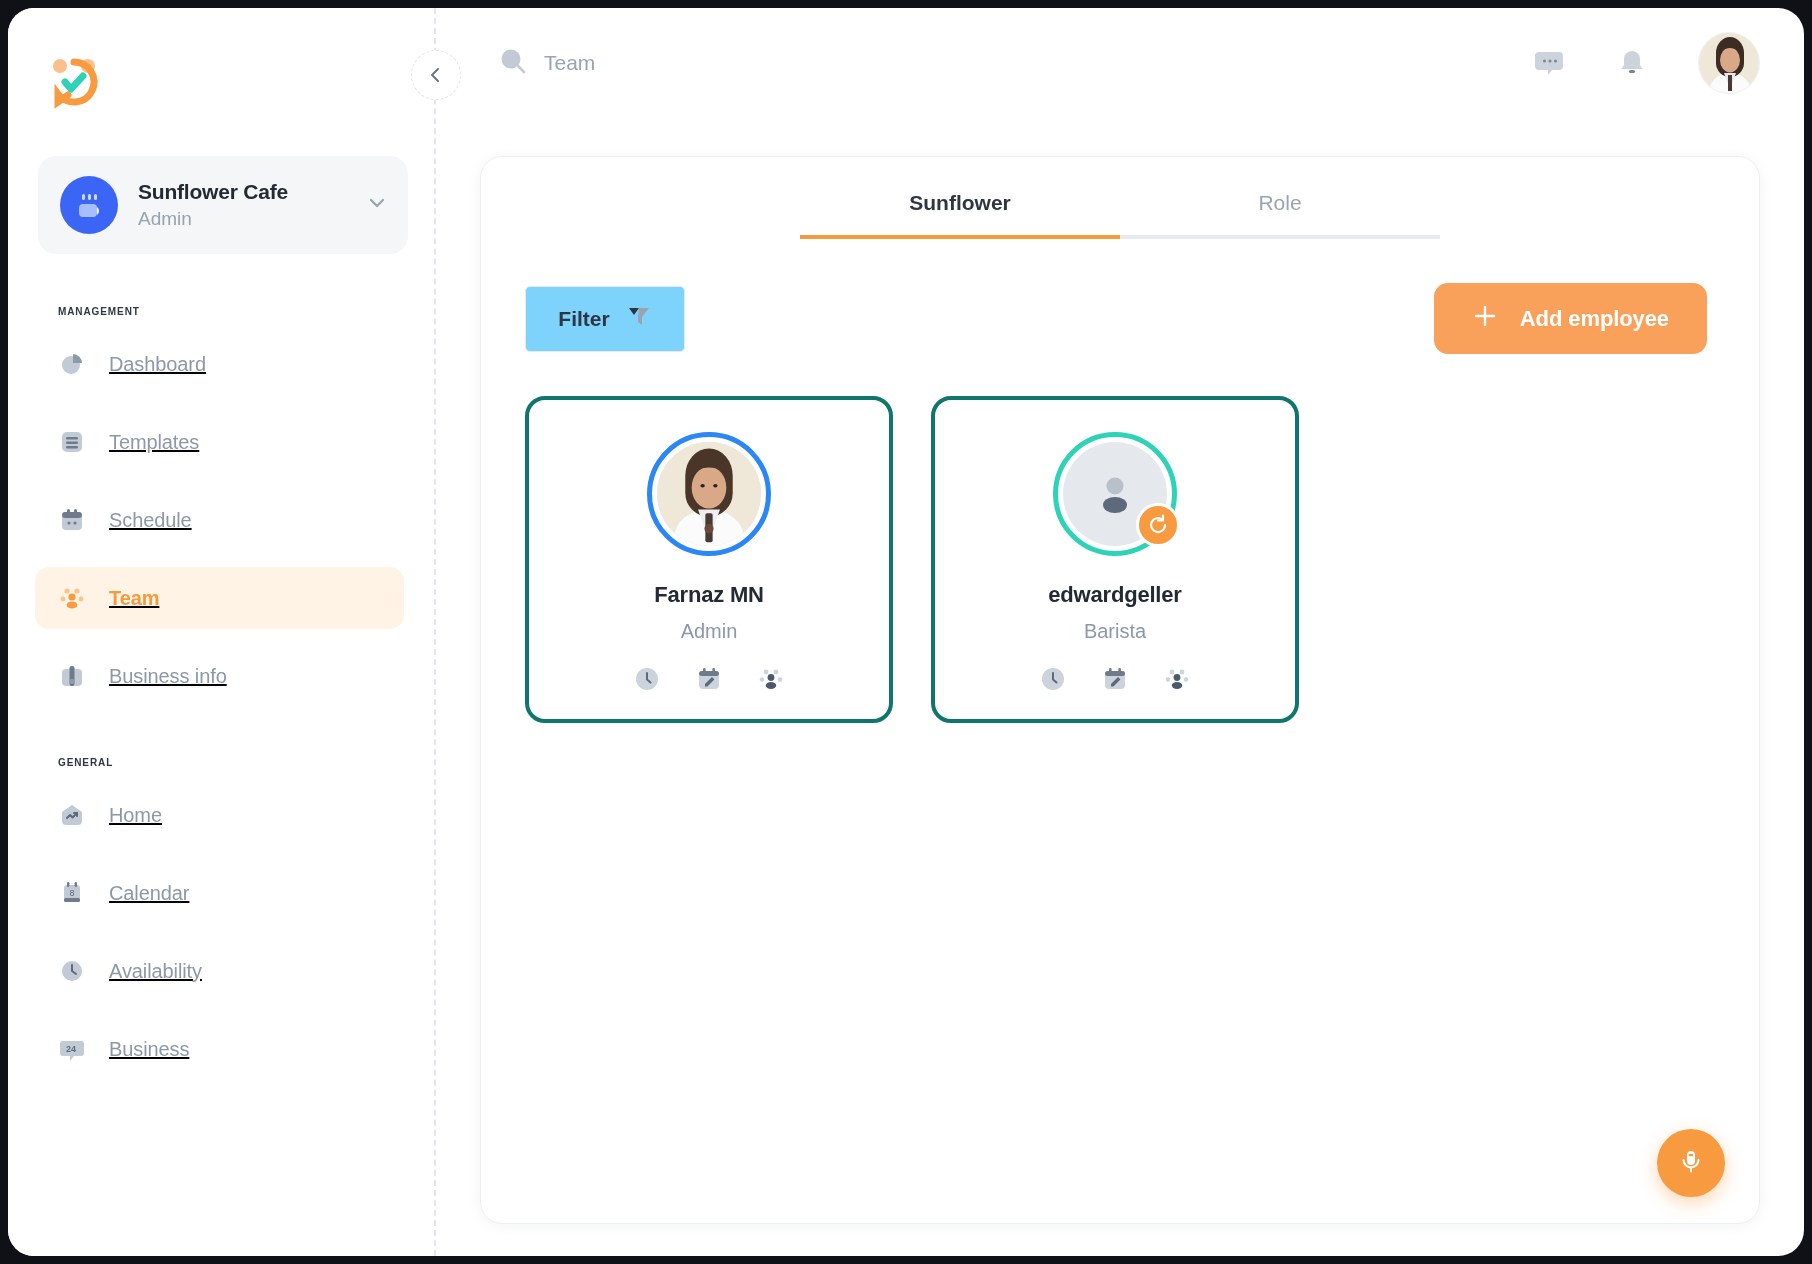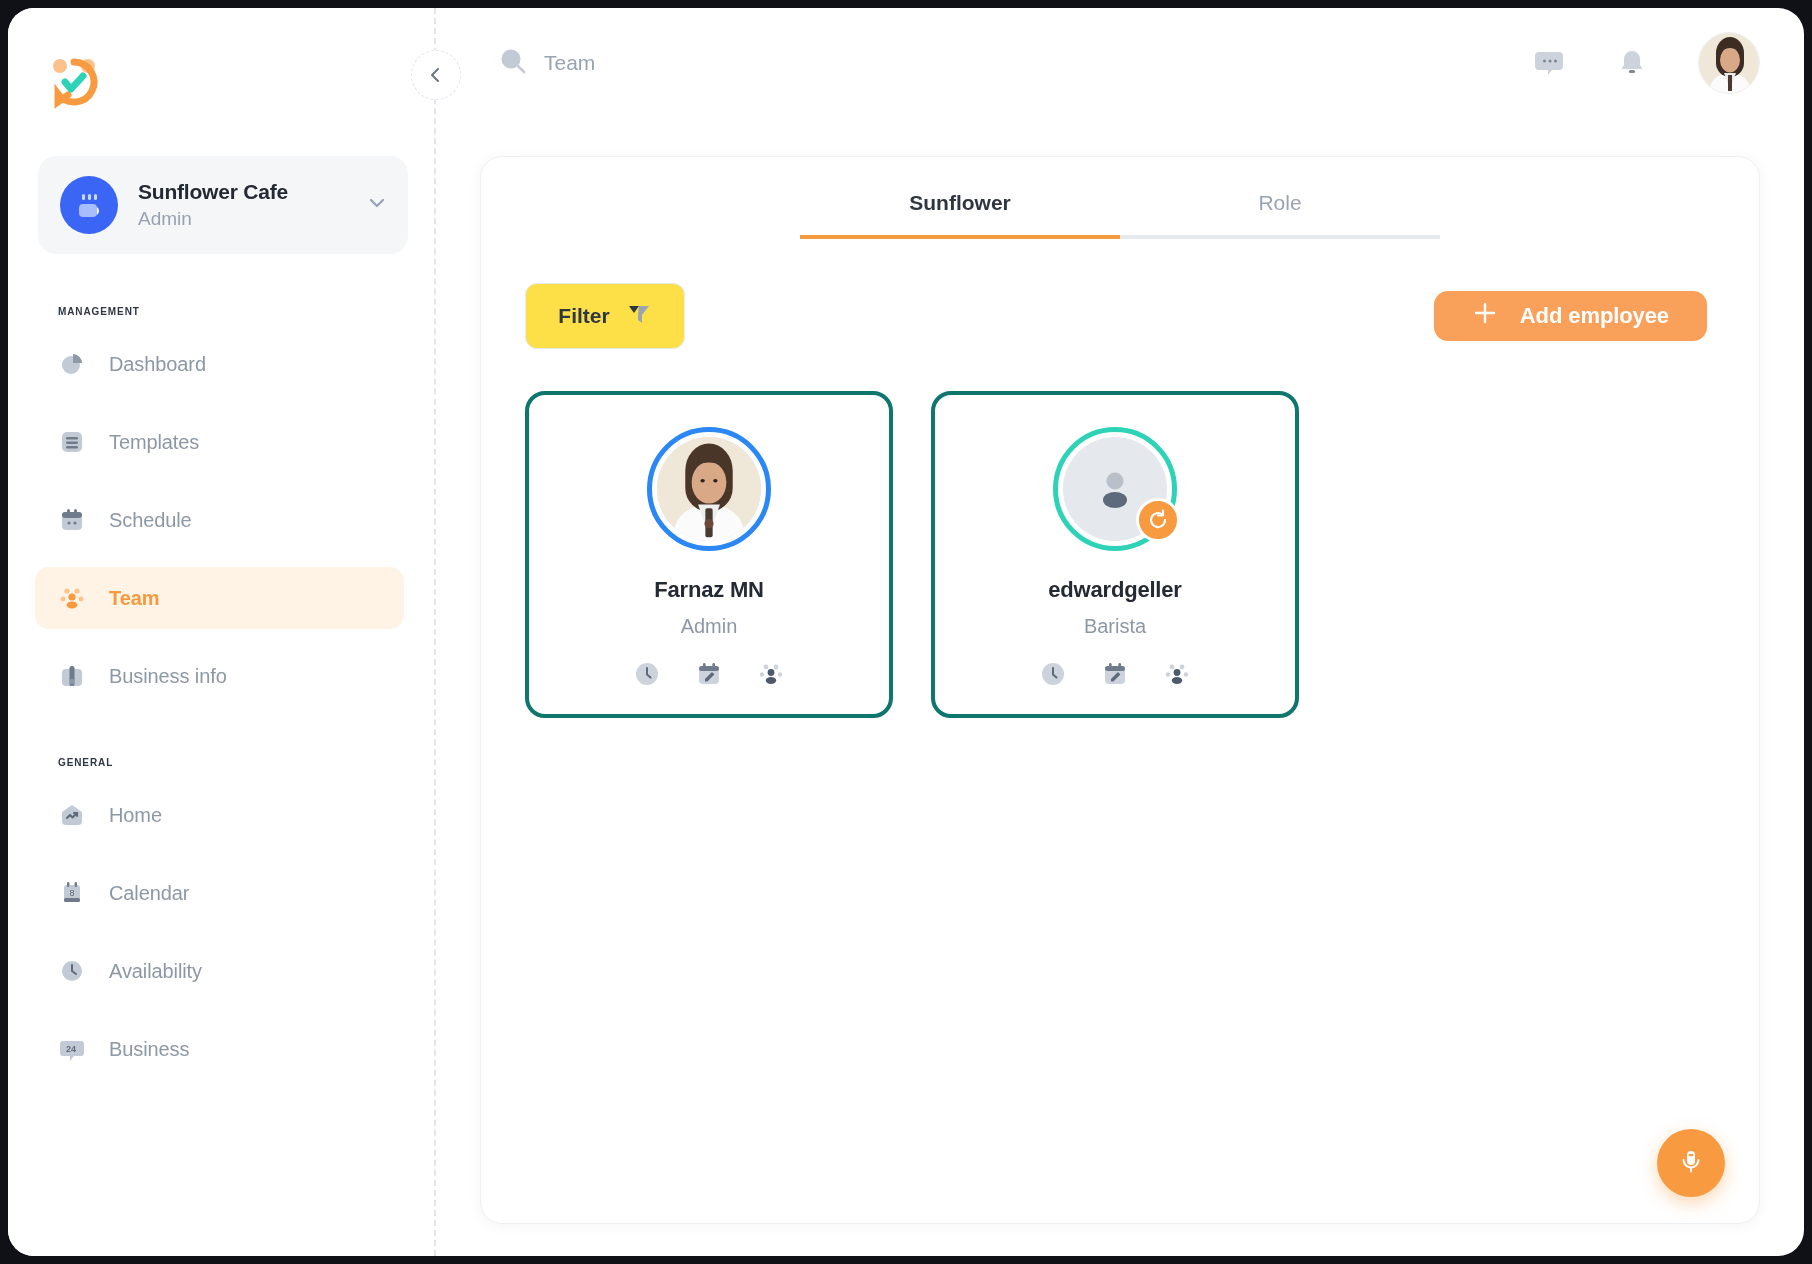--- a/index.html
+++ b/index.html
@@ -73,20 +73,21 @@
 
   .nav-list { margin-top: 16px; }
   .nav-item {
     height: 62px;
     margin: 0 32px 0 27px;
     display: flex; align-items: center;
     gap: 22px;
     padding-left: 22px;
     border-radius: 14px;
     cursor: pointer;
+    text-decoration: underline;
   }
   .nav-item + .nav-item { margin-top: 16px; }
   .nav-item.active { background: #fff3e6; }
   .nav-icon {
     width: 30px; height: 30px;
     flex: 0 0 30px;
     display: flex; align-items: center; justify-content: center;
   }
   .nav-label { font-size: 20px; color: #8d98a6; letter-spacing: -0.1px; }
   .nav-item.active .nav-label { color: #f59a3e; font-weight: 700; }
@@ -150,29 +151,29 @@
 
   .toolbar {
     display: flex; align-items: center;
     margin: 44px 52px 0 44px;
   }
   .filter-btn {
     height: 66px;
     min-width: 160px;
     padding: 0 26px;
     border: 1px solid #e6eaee;
-    border-radius: 12px;
-    background: #fde047;
+    border-radius: 5px;
+    background: #7dd3fc;
     display: flex; align-items: center; justify-content: center; gap: 16px;
     font-size: 21px; font-weight: 700; color: #2e3642;
     cursor: pointer;
   }
   .toolbar-spacer { flex: 1; }
   .add-btn {
-    height: 50px;
+    height: 71px;
     padding: 0 38px;
     background: #f9a15a;
     border: none;
     border-radius: 14px;
     display: flex; align-items: center; gap: 22px;
     color: #ffffff; font-size: 22px; font-weight: 700;
     cursor: pointer;
     letter-spacing: -0.1px;
   }
 

